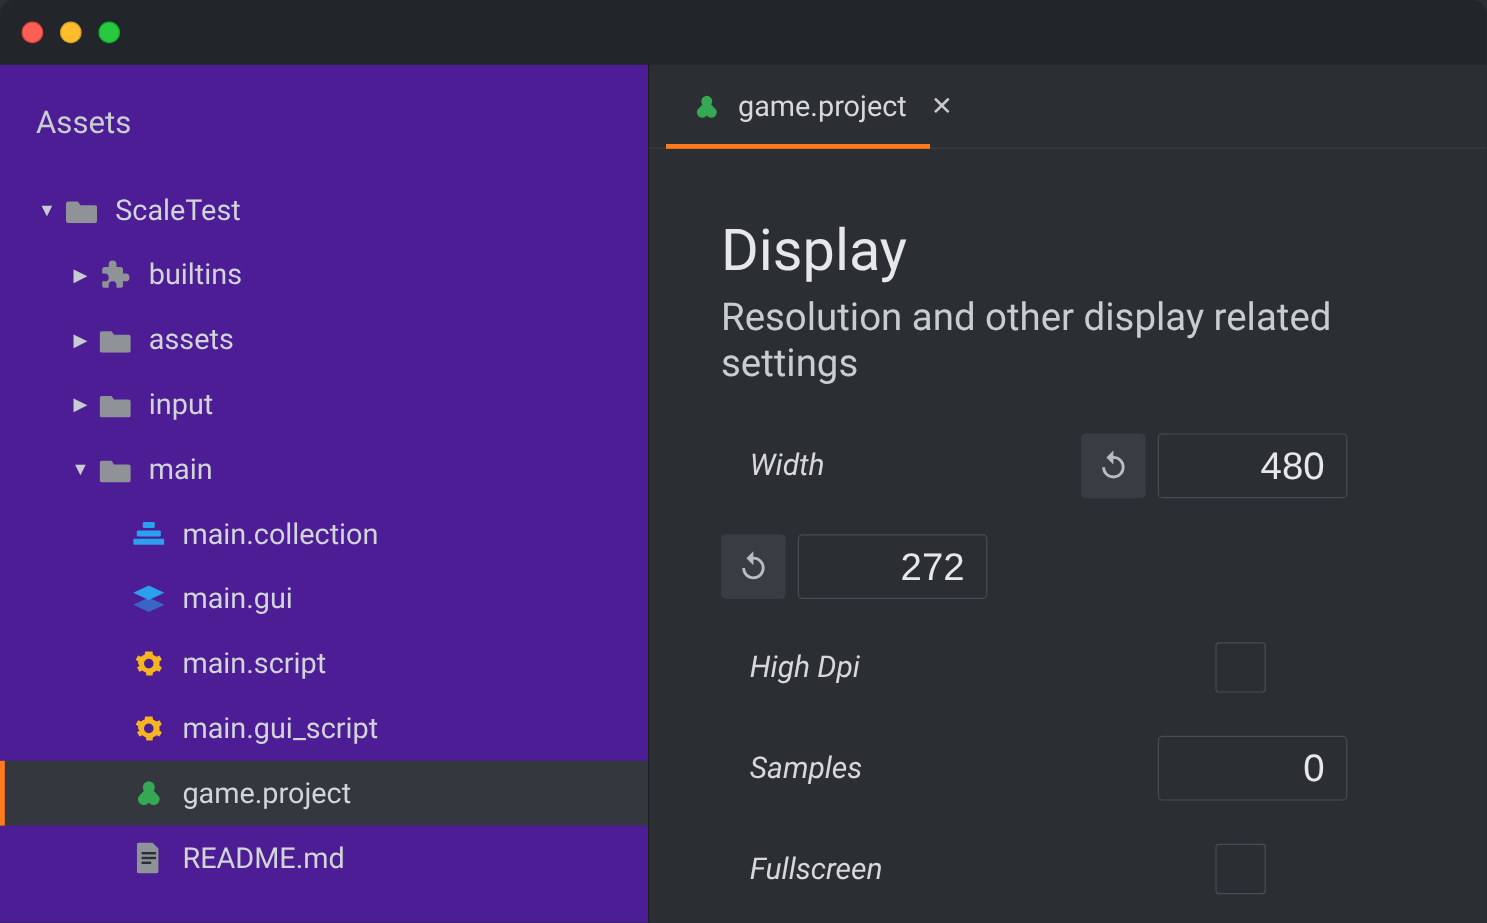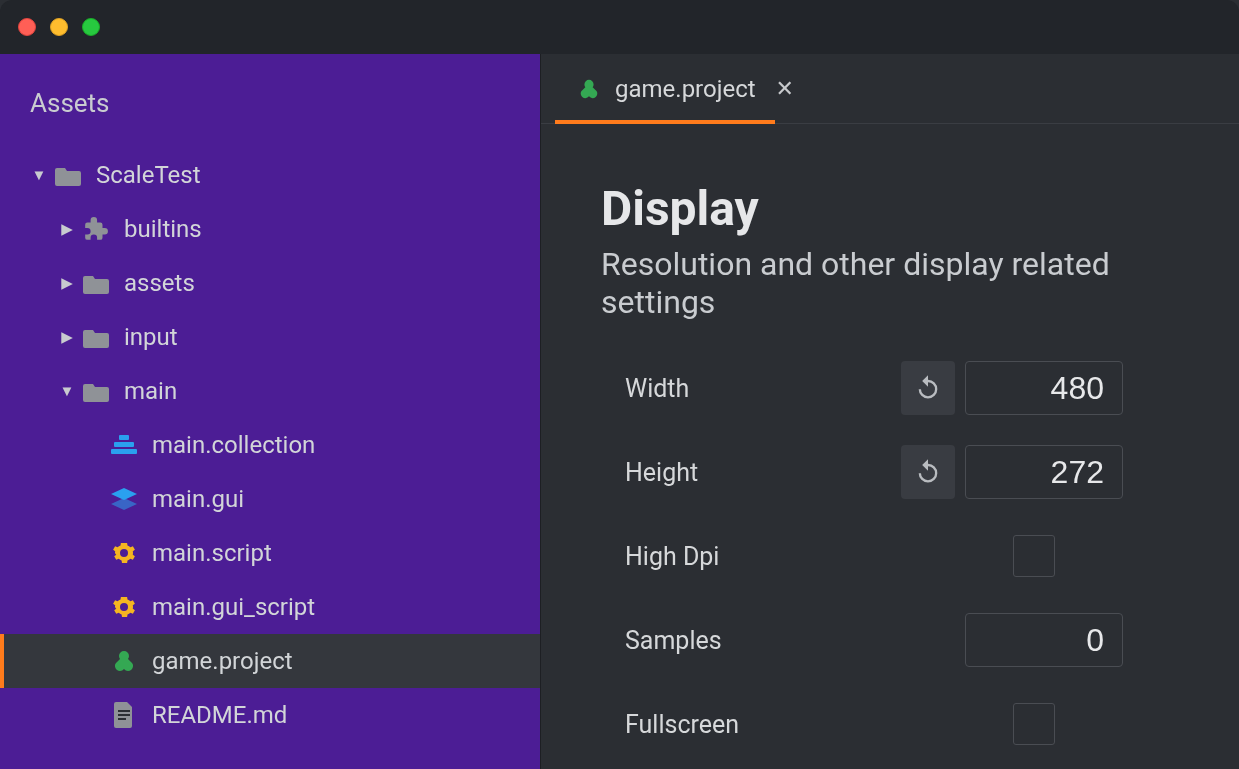--- a/index.html
+++ b/index.html
@@ -119,32 +119,33 @@
   }
   .close-x {
     font-size:22px;
     color:#c7c9cc;
     margin-left:8px;
     cursor:pointer;
   }
 
   
   .form-area { padding: 56px 60px 0 60px; overflow:auto; flex:1;}
-  .section-title { font-size:48px; font-weight:700; color:#e6e7e9; margin-bottom:8px;}
+  .section-title { font-size:48px; font-weight:400; color:#e6e7e9; margin-bottom:8px;}
   .section-sub   { font-size:32px; color:#c9ccd0; margin-bottom:40px; font-weight:400;}
   .field-row {
     display:flex;
     align-items:center;
     margin-bottom:30px;
   }
   .field-label {
     flex:0 0 300px;
     font-size:25px;
     color:#d6d8da;
     padding-left:24px;
+    font-style:italic;
   }
   .reset-btn {
     width:54px; height:54px;
     border:none;
     background:#393c42;
     border-radius:4px;
     display:inline-flex; align-items:center; justify-content:center;
     margin-right:10px;
     cursor:pointer;
   }
@@ -338,21 +339,20 @@
         <div class="field-label">Width</div>
         <button class="reset-btn">
           <svg width="28" height="28" viewBox="0 0 24 24">
               <path fill="#b9bcc0" d="M12 5V1L7 6l5 5V7a6 6 0 1 1-6 6H4a8 8 0 1 0 8-8z"></path>
             </svg>
         </button>
         <input class="num-input" value="480" style="">
       </div>
 
       <div class="field-row">
-        <div class="field-label">Height</div>
         <button class="reset-btn">
           <svg width="28" height="28" viewBox="0 0 24 24">
               <path fill="#b9bcc0" d="M12 5V1L7 6l5 5V7a6 6 0 1 1-6 6H4a8 8 0 1 0 8-8z"></path>
             </svg>
         </button>
         <input class="num-input" value="272" style="">
       </div>
 
       <div class="field-row">
         <div class="field-label">High Dpi</div>

